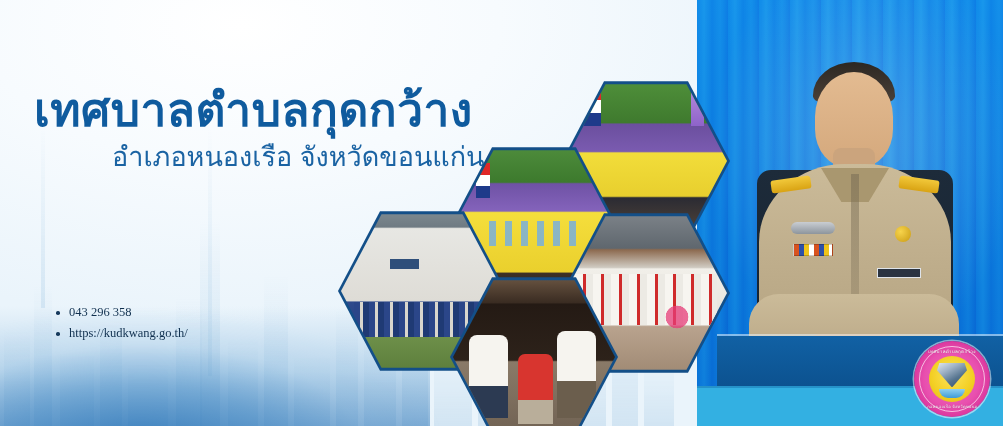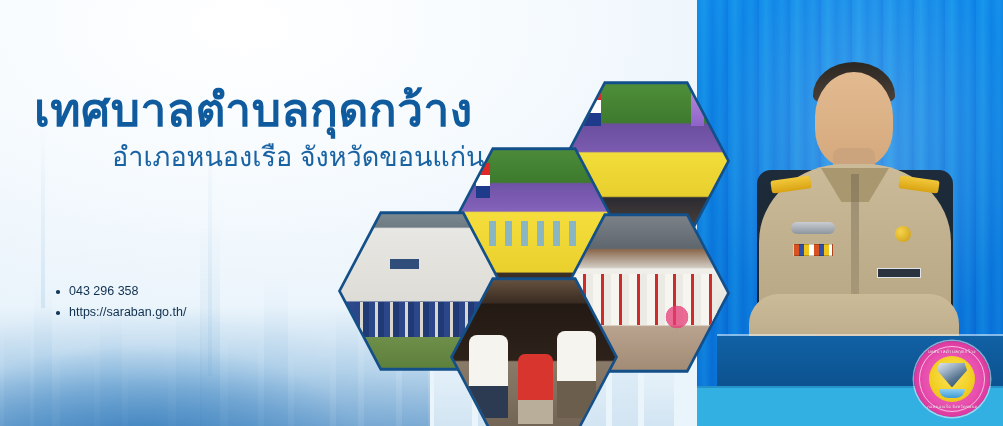--- a/index.html
+++ b/index.html
@@ -83,22 +83,23 @@
     font-size: 27px;
     line-height: 1.15;
     font-weight: 400;
     color: #1a63a3;
     white-space: nowrap;
   }
 
   
   .contact {
     position: absolute;
-    left: 55px; top: 281px;
+    left: 55px; top: 302px;
     width: 330px;
+    font-family: Liberation Serif, serif;
   }
   .contact li {
     list-style: none;
     position: relative;
     padding-left: 14px;
     font-size: 12.5px;
     line-height: 21px;
     color: #10304f;
     white-space: nowrap;
   }
@@ -455,21 +456,21 @@
   <div class="headline">
     <div class="title">เทศบาลตำบลกุดกว้าง</div>
     <div class="subtitle">อำเภอหนองเรือ จังหวัดขอนแก่น</div>
   </div>
 
   <ul class="contact">
     <li>
       <span>043 296 358</span>
     </li>
     <li>
-      <span>https://saraban.go.th/</span>
+      <span>https://kudkwang.go.th/</span>
     </li>
   </ul>
 
   <div class="portrait">
     <div class="curtain"></div>
 
     <div class="figure">
       <div class="fig-chair"></div>
       <div class="fig-hair"></div>
       <div class="fig-head"></div>

